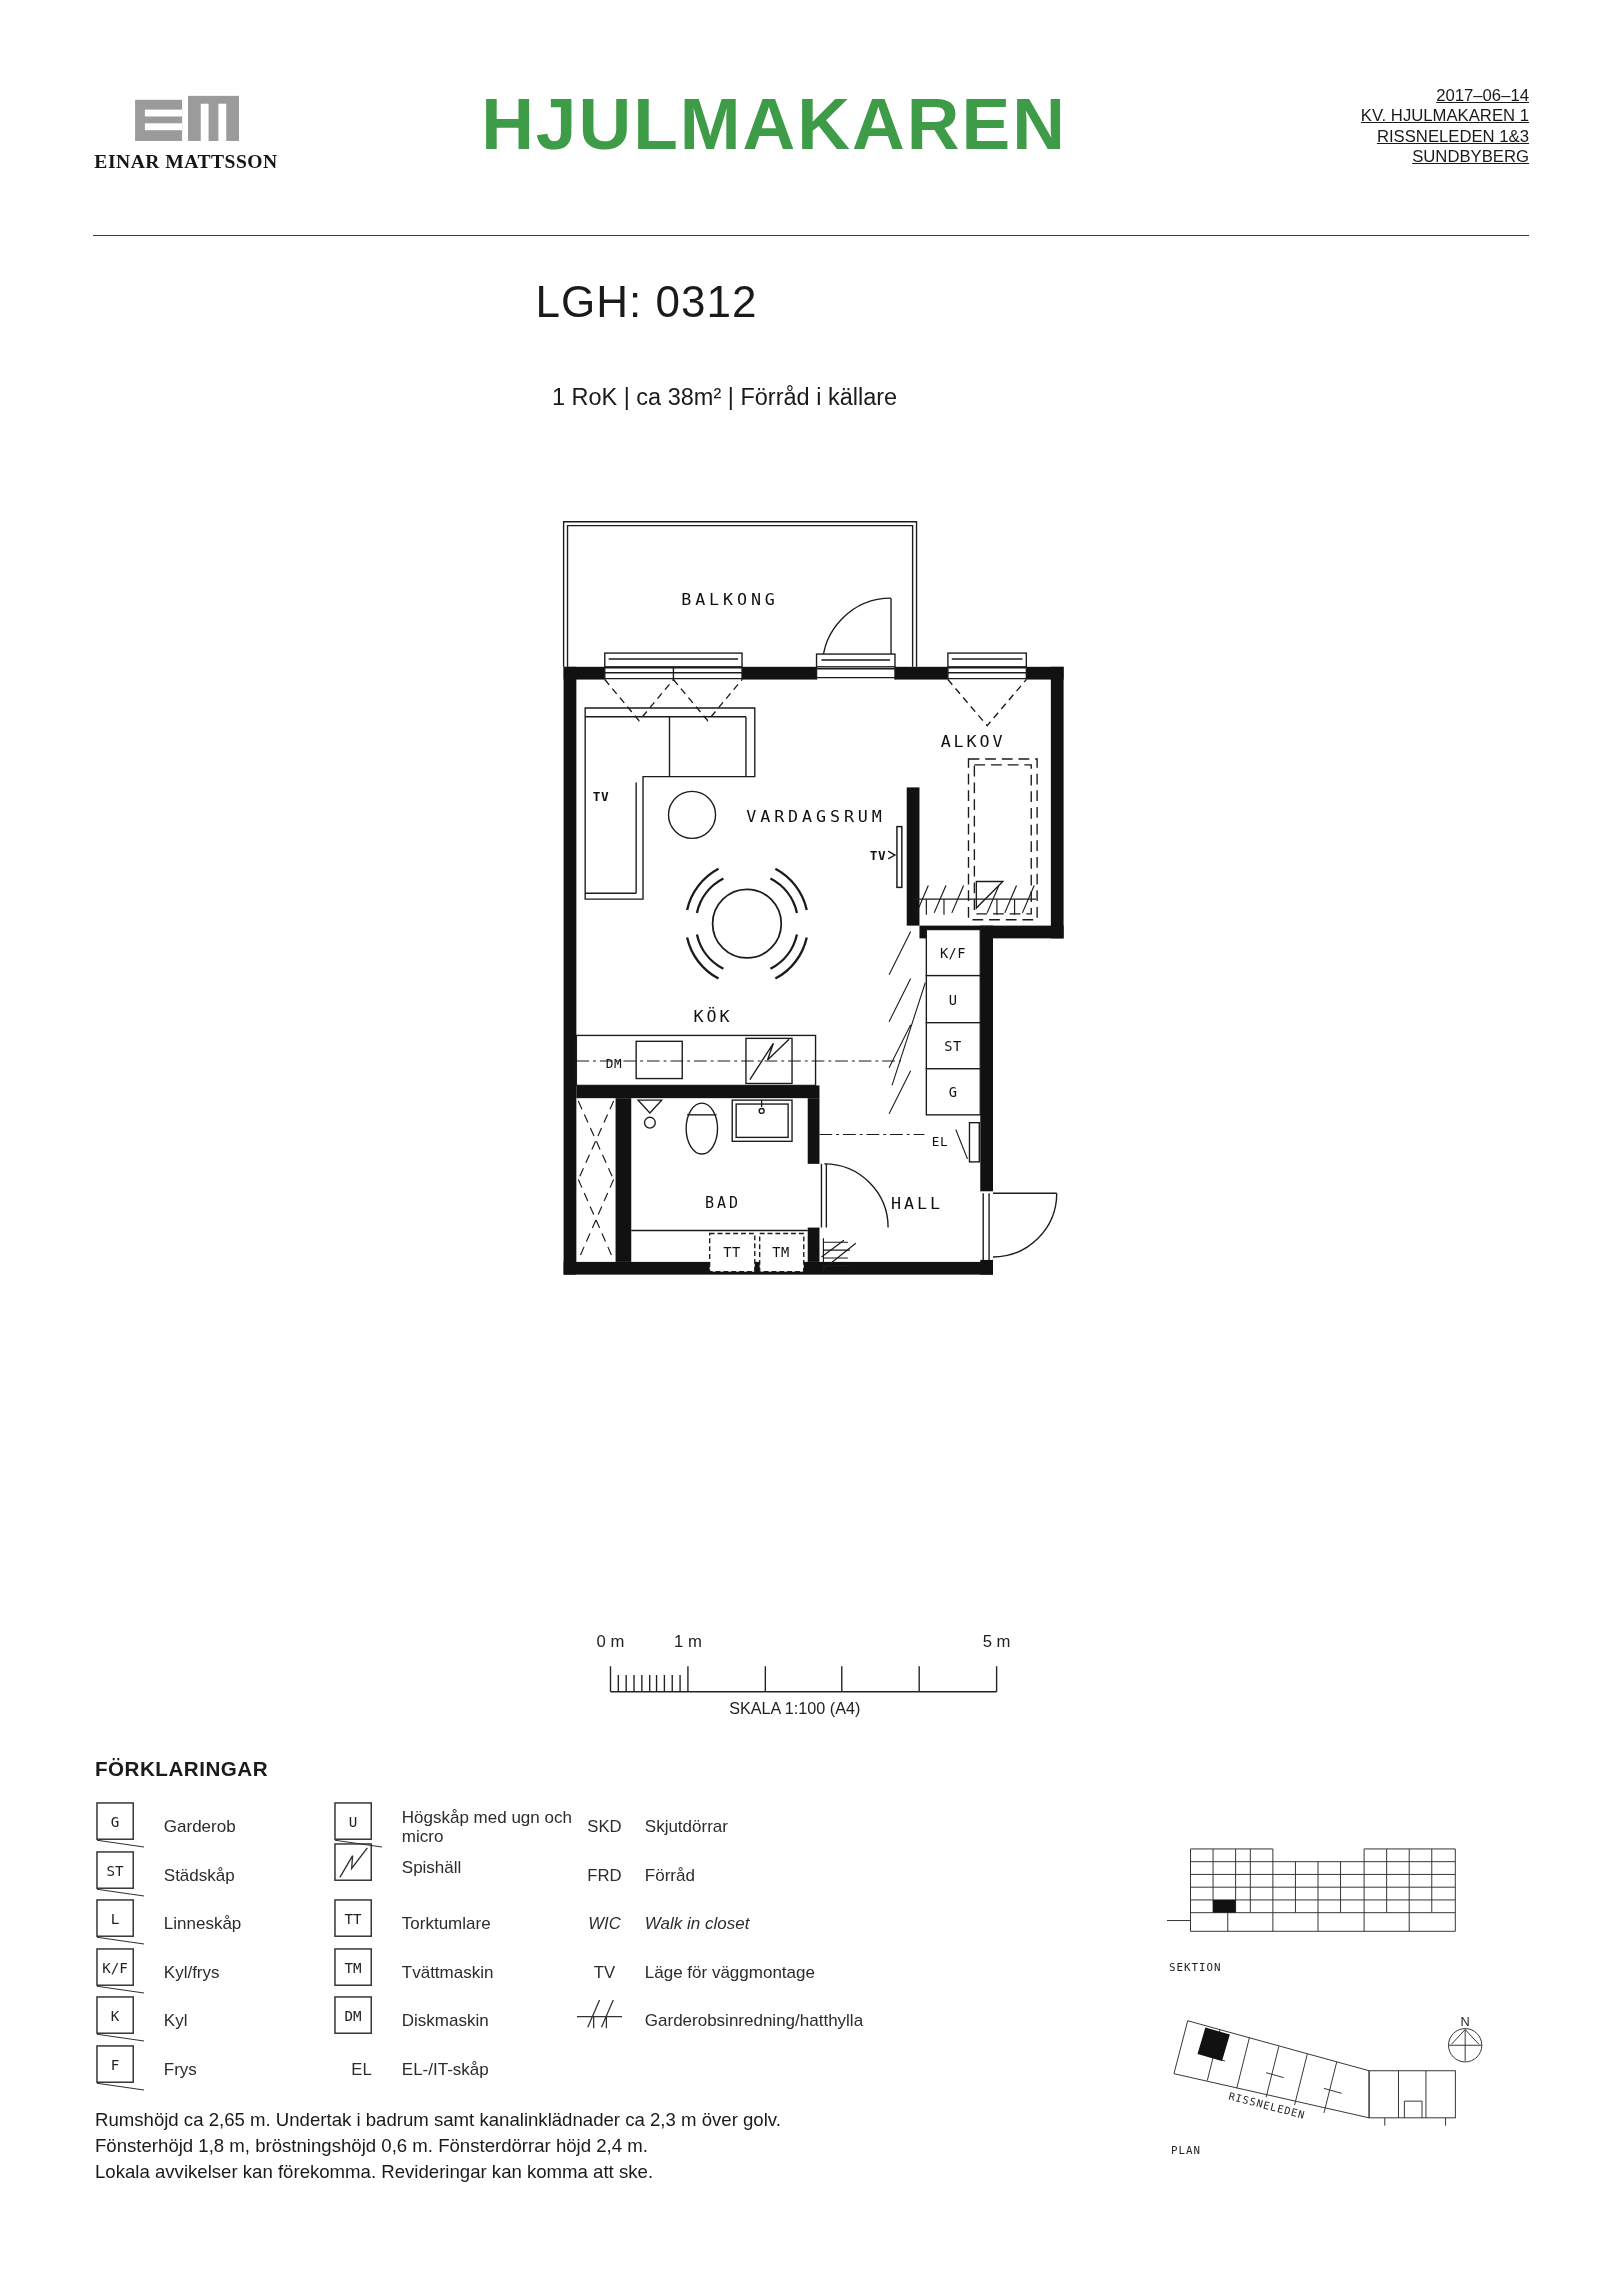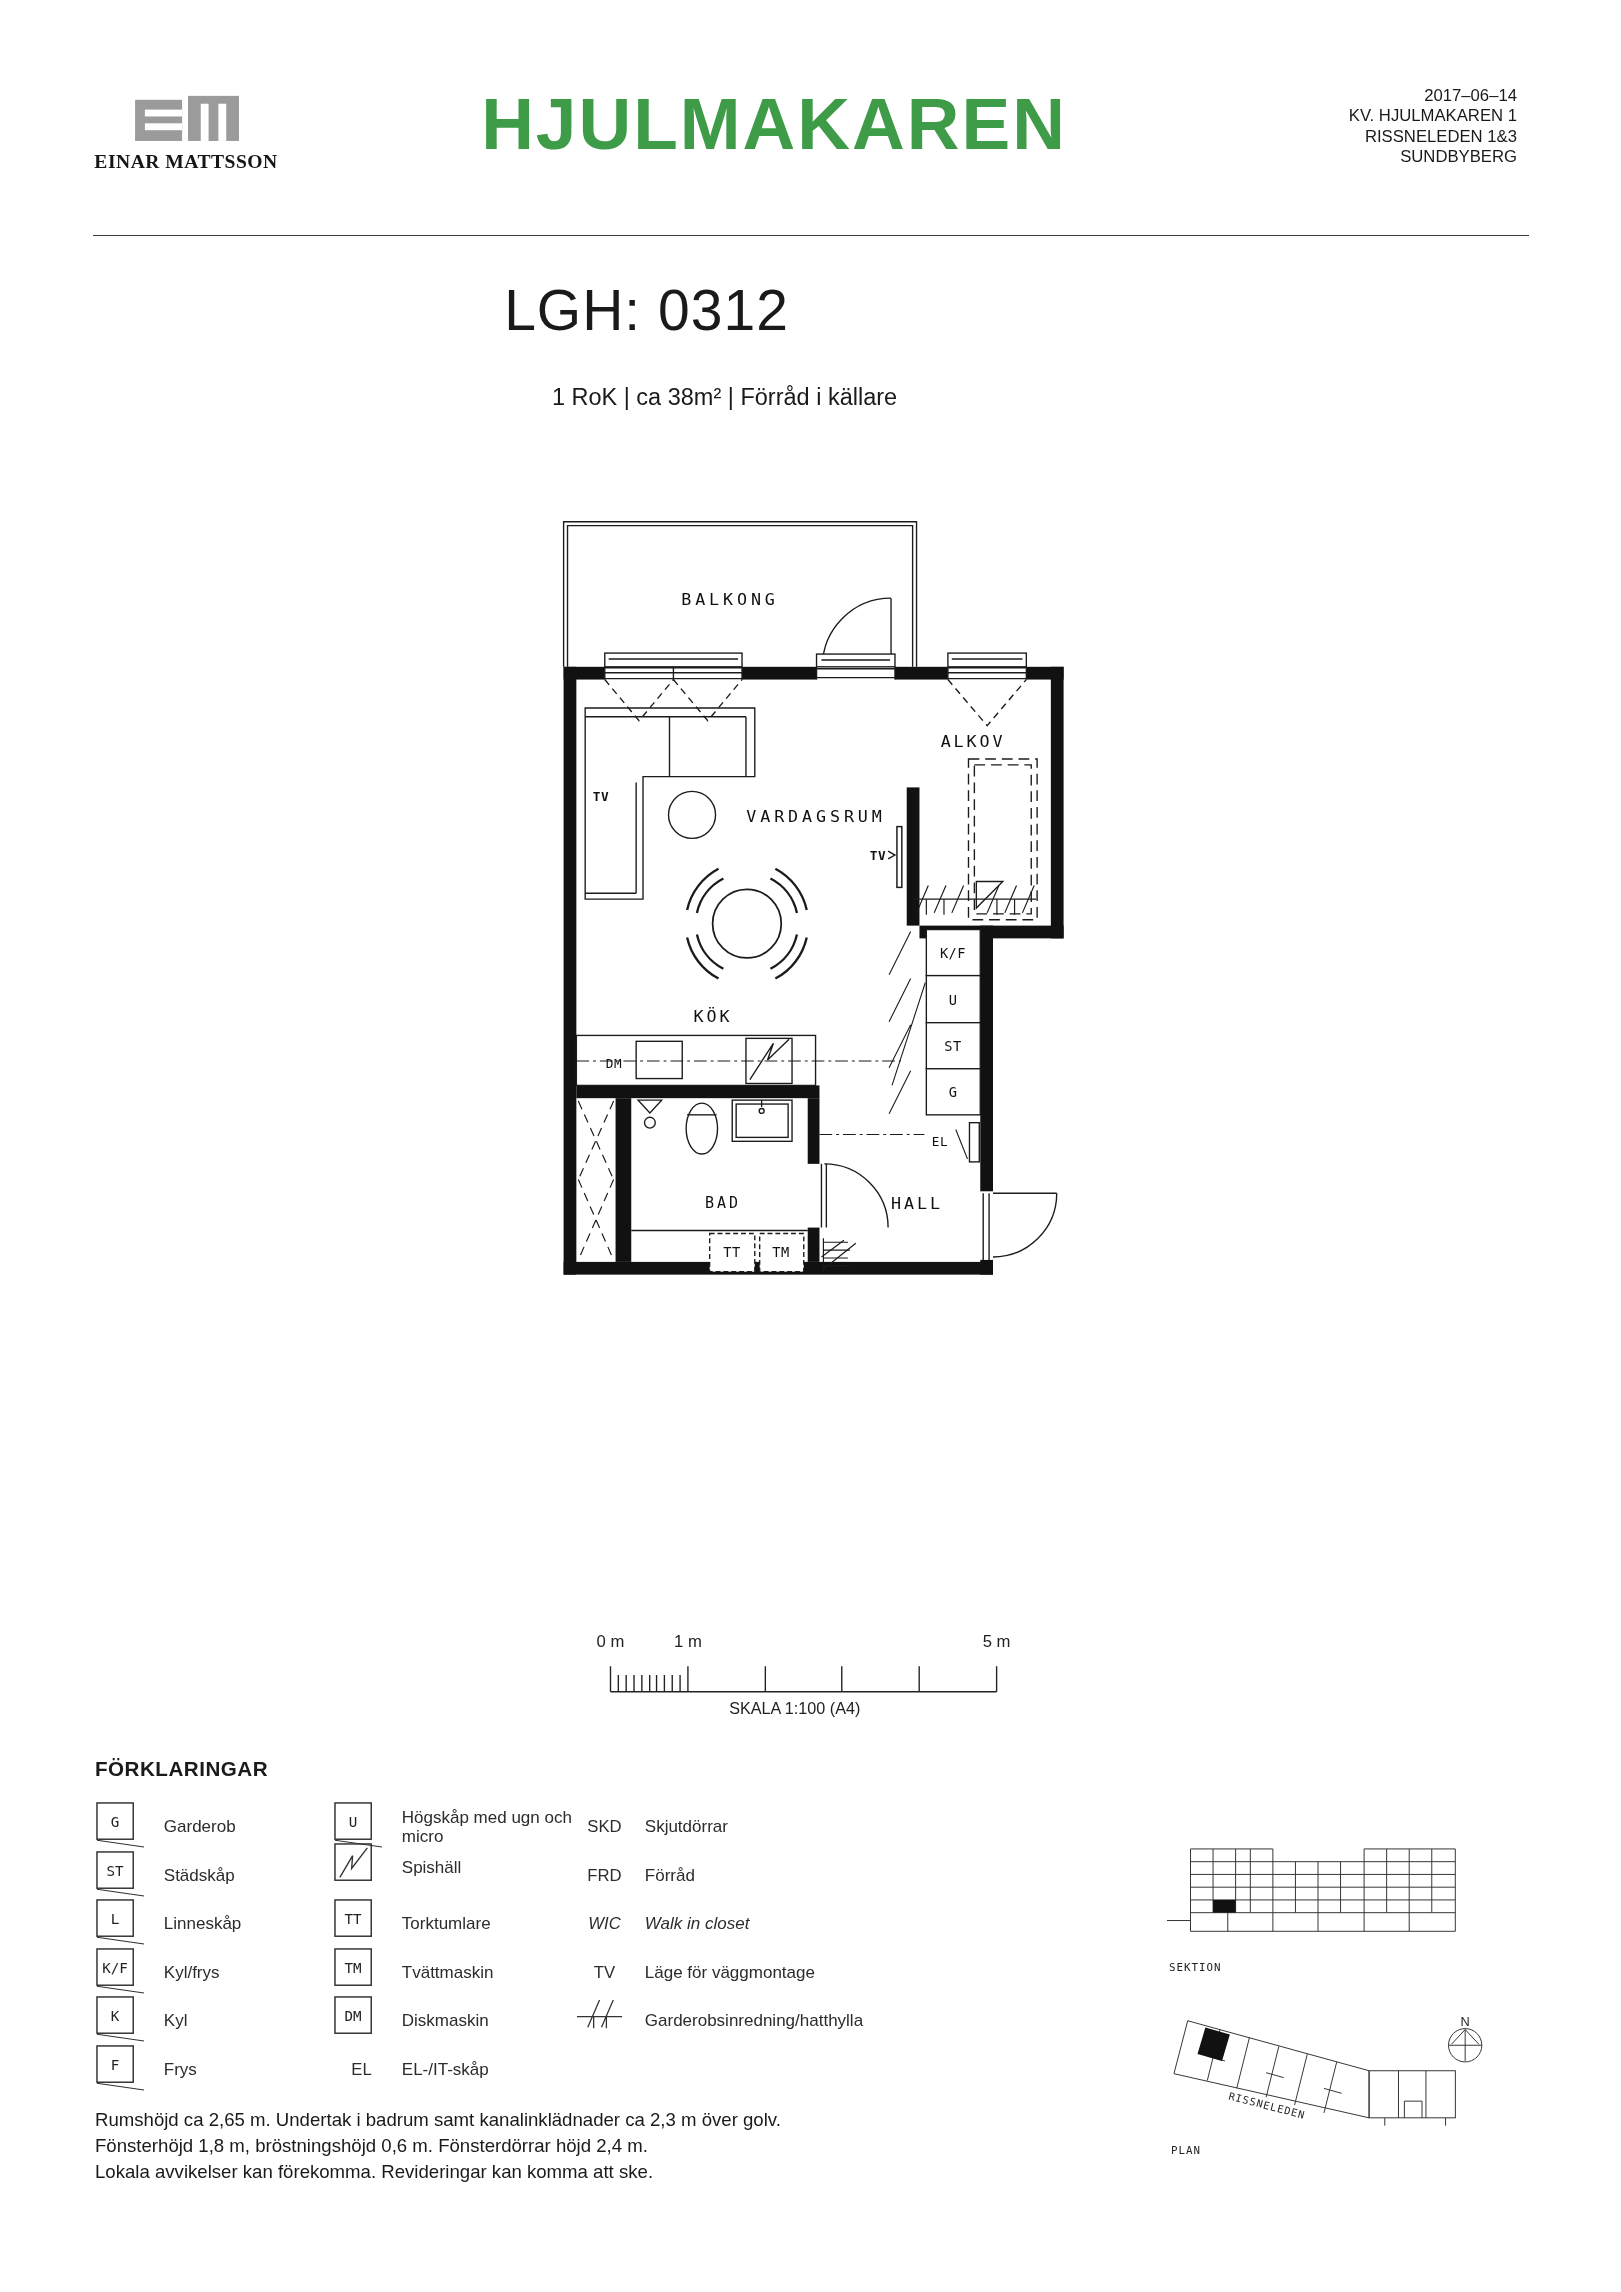--- a/index.html
+++ b/index.html
@@ -2,24 +2,24 @@
 <html><head>
 <meta charset="utf-8">
 <style>
   html,body{margin:0;padding:0;background:#fff;}
   .page{position:relative;width:1621px;height:2293px;background:#fff;overflow:hidden;
         font-family:"Liberation Sans",sans-serif;color:#1a1a1a;}
   .abs{position:absolute;}
   
   .title{left:323px;top:82px;width:902px;text-align:center;font-size:73px;font-weight:bold;
          letter-spacing:2px;}
-  .info{right:104px;top:86px;text-align:right;font-size:16.7px;line-height:1.22;}
+  .info{right:92px;top:86px;text-align:right;font-size:16.7px;line-height:1.22;text-decoration:underline;}
   .rule{left:93px;top:235px;width:1436px;height:0;border-top:1.4px solid #3a3a3a;}
   
-  .lgh{left:0;top:277px;width:1293px;text-align:center;font-size:57px;font-weight:400;letter-spacing:1px;}
+  .lgh{left:0;top:277px;width:1293px;text-align:center;font-size:44px;font-weight:400;letter-spacing:1px;}
   .sub{left:0;top:384px;width:1449px;text-align:center;font-size:23.5px;}
   
   .plan{left:544px;top:505px;width:549px;height:804px;}
   .plan svg{position:absolute;left:0;top:0;}
   .plan-label{position:absolute;transform:translate(-50%,-50%);white-space:nowrap;
       font-family:"DejaVu Sans Mono",monospace;color:#111;}
   
   .scalebar{left:586px;top:1623px;width:441px;height:108px;}
   svg text{font-family:"Liberation Sans",sans-serif;fill:#222;}
   svg text.cad{font-family:"DejaVu Sans Mono",monospace;}

